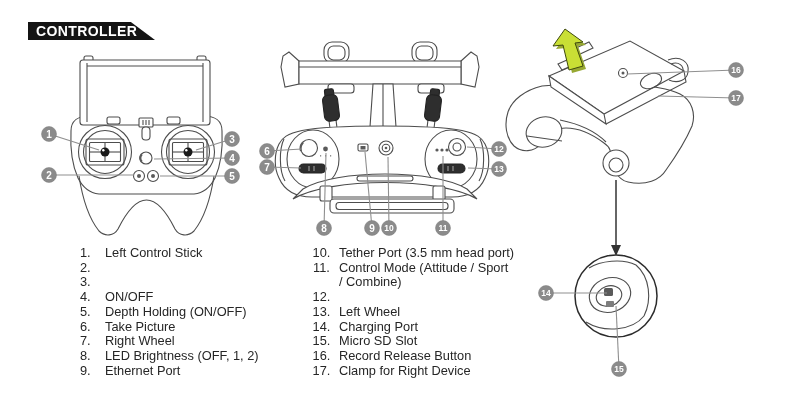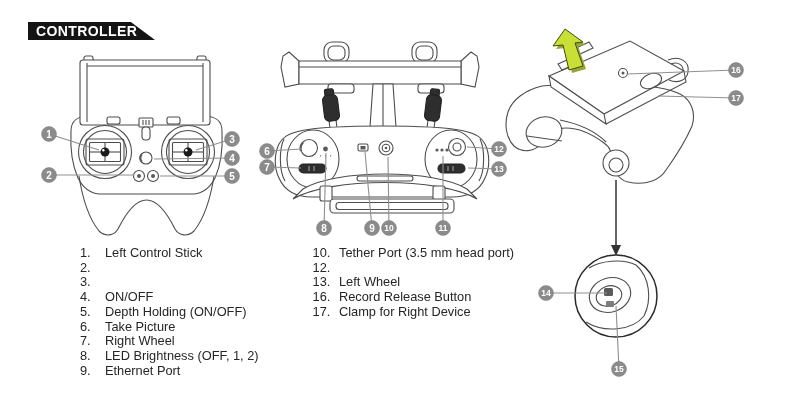--- a/index.html
+++ b/index.html
@@ -364,27 +364,40 @@
         <span class="num">9.</span>
         <span class="lbl">Ethernet Port</span>
       </div>
     </div>
   <div class="legend legend-right" id="legend-right">
       <div class="row">
         <span class="num">10.</span>
         <span class="lbl">Tether Port (3.5 mm head port)</span>
       </div>
       <div class="row">
+        <span class="num">11.</span>
+        <span class="lbl">Control Mode (Attitude / Sport
+/ Combine)</span>
+      </div>
+      <div class="row">
         <span class="num">12.</span>
       </div>
       <div class="row">
         <span class="num">13.</span>
         <span class="lbl">Left Wheel</span>
       </div>
       <div class="row">
+        <span class="num">14.</span>
+        <span class="lbl">Charging Port</span>
+      </div>
+      <div class="row">
+        <span class="num">15.</span>
+        <span class="lbl">Micro SD Slot</span>
+      </div>
+      <div class="row">
         <span class="num">16.</span>
         <span class="lbl">Record Release Button</span>
       </div>
       <div class="row">
         <span class="num">17.</span>
         <span class="lbl">Clamp for Right Device</span>
       </div>
     </div>
 
 </div>

